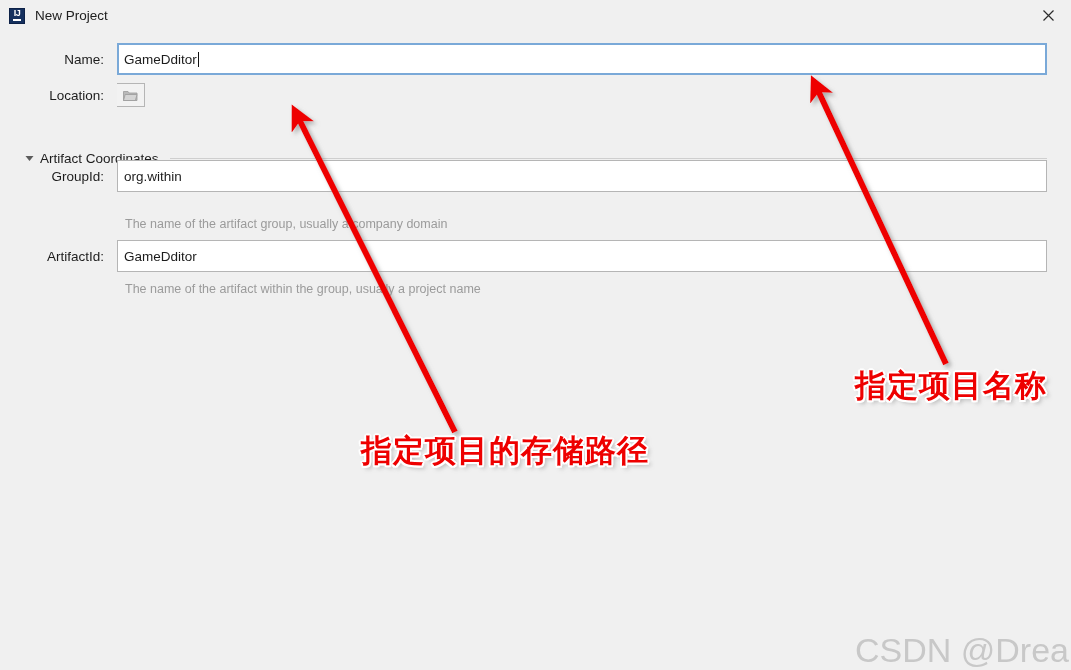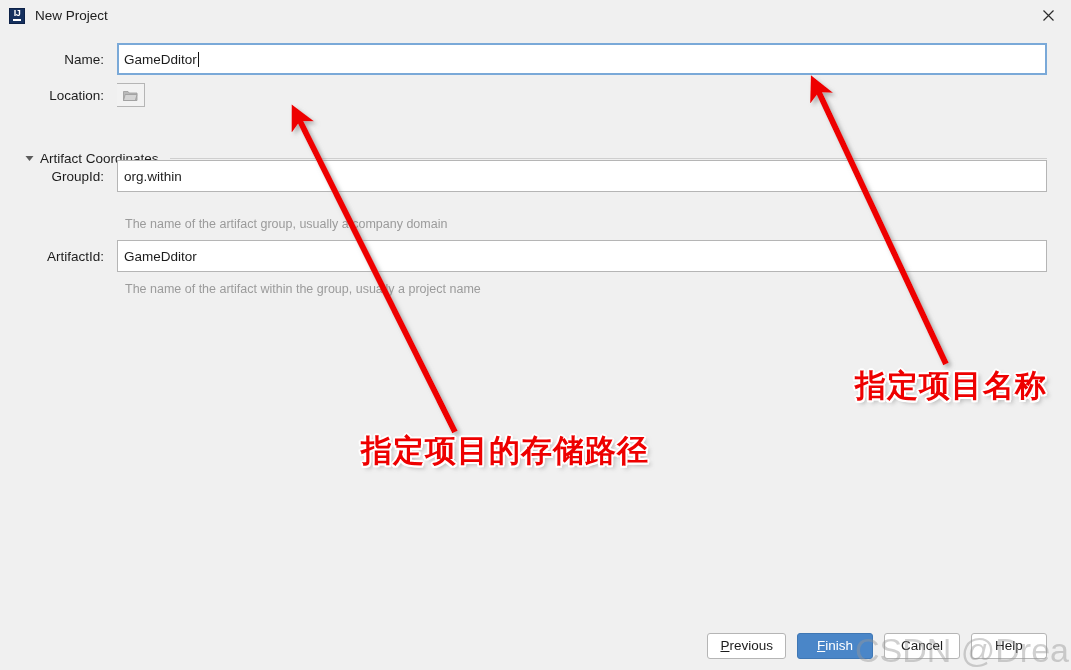--- a/index.html
+++ b/index.html
@@ -316,30 +316,20 @@
 
     <div class="form-row" style="top:213px; padding-left:0; padding-right:24px;">
       <div class="row-label">ArtifactId:</div>
       <div class="text-field">
         <span>GameDditor</span>
       </div>
     </div>
     <div class="hint" style="top:251px;">The name of the artifact within the group, usually a project name</div>
 
 
-    <div id="footer">
-      <div class="btn">
-          <span><u>P</u><span>revious</span></span>
-        </div>
-      <div class="btn primary">
-          <span><u>F</u><span>inish</span></span>
-        </div>
-      <div class="btn">Cancel</div>
-      <div class="btn">Help</div>
-    </div>
 
   </div>
 </div>
 
 <svg id="annotations" width="1071" height="670" viewBox="0 0 1071 670">
   <defs>
     <filter id="annoshadow" x="-40%" y="-40%" width="200%" height="200%">
       <feDropShadow dx="3" dy="3" stdDeviation="2.2" flood-color="#808080" flood-opacity="0.6"></feDropShadow>
     </filter>
     <marker id="arrowhead" markerWidth="4.2" markerHeight="4.2" refX="2.6" refY="2.1" orient="auto">

